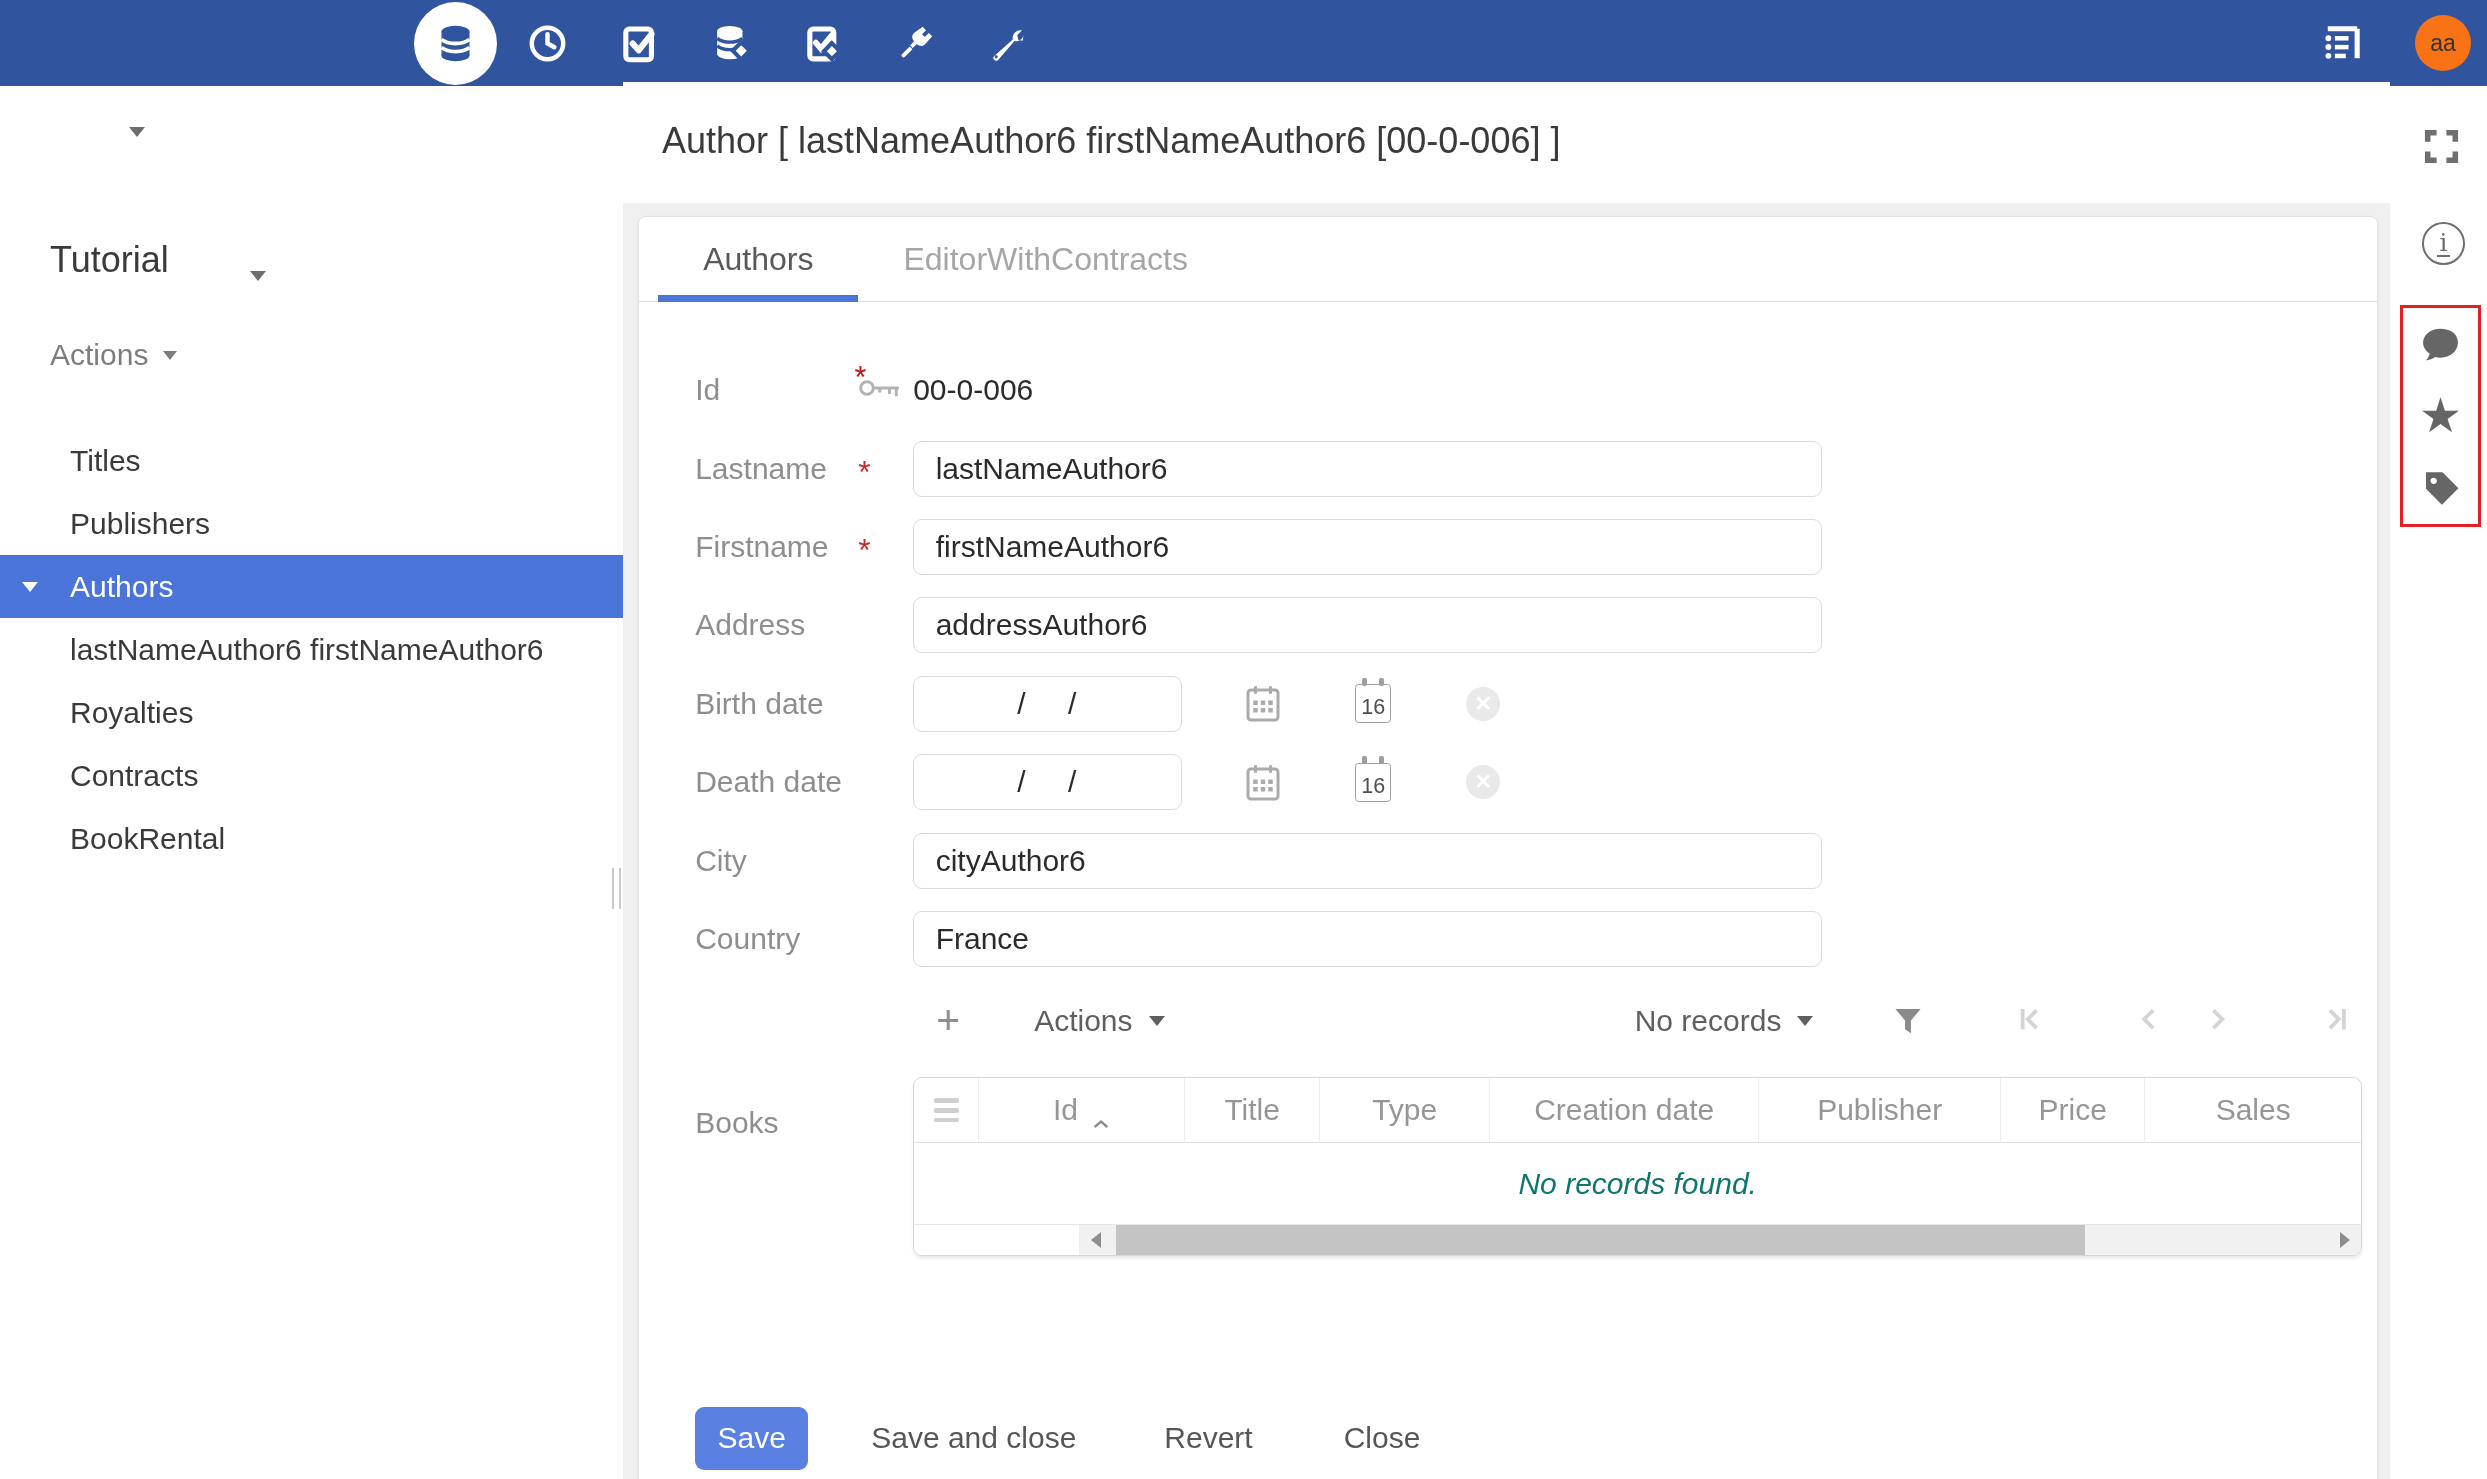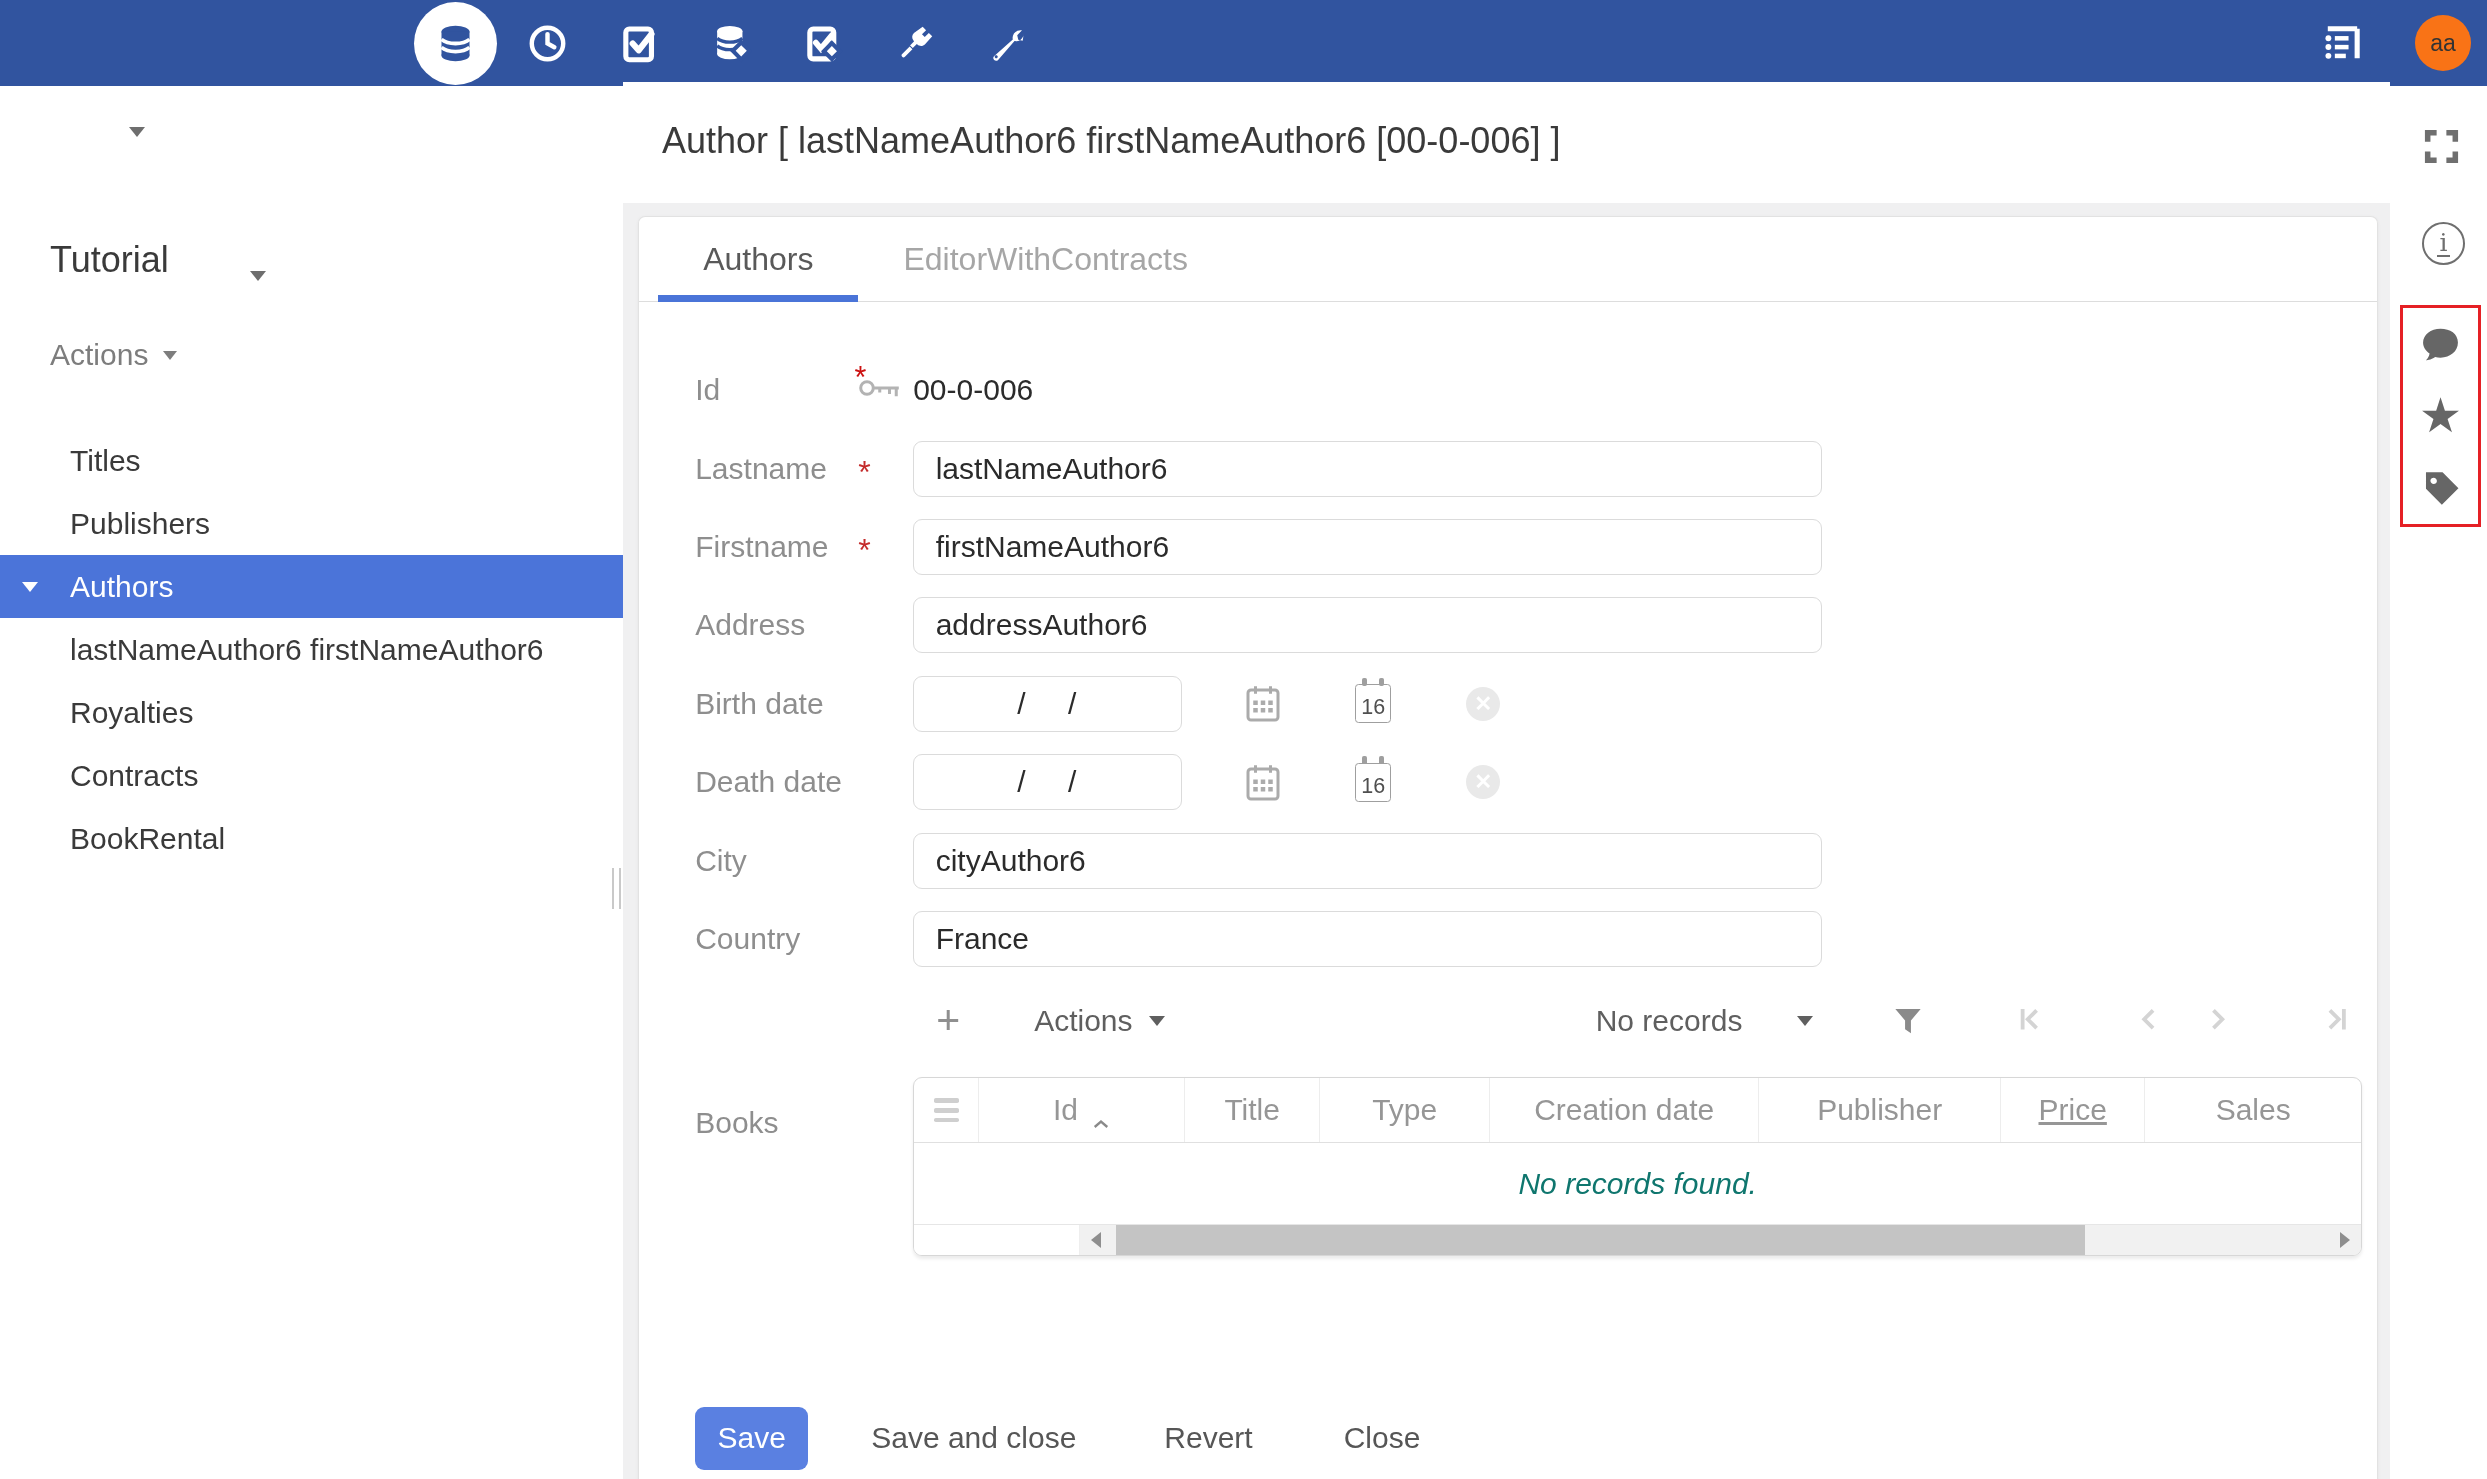--- a/index.html
+++ b/index.html
@@ -86,34 +86,34 @@
     top:-7.2px; width:4.5px; height:8px; background:#9f9f9f; border-radius:1.8px; }
   .cal16::before { left:6.3px; } .cal16::after { right:6.3px; }
   .clear-btn { width:34px; height:34px; border-radius:50%; background:#E9E9E9; margin-left:75px;
     display:flex; align-items:center; justify-content:center; color:#fff; font-size:21.5px; font-weight:bold; cursor:pointer; }
   
   .books { margin-bottom:0; align-items:center; }
   .bk-toolbar { display:flex; align-items:center; width:1449px; height:63px; }
   .bk-plus { font-size:41px; color:#8f8f8f; margin-left:23px; cursor:pointer; line-height:1; }
   .bk-actions { margin-left:74px; font-size:30px; color:#5f5f5f; display:flex; align-items:center; cursor:pointer; }
   .bk-actions .caret, .bk-records .caret { border-top-color:#5f5f5f; margin-left:16px; }
-  .bk-records { margin-left:auto; font-size:30px; color:#5f5f5f; display:flex; align-items:center; cursor:pointer;gap:39px; }
+  .bk-records { margin-left:auto; font-size:30px; color:#5f5f5f; display:flex; align-items:center; cursor:pointer; }
   .bk-filter { width:32px; height:32px; color:#8a8a8a; margin-left:79px; cursor:pointer; }
   .pag { color:#D4D4D4; cursor:default; }
   .pag svg { width:30.5px; height:30.5px; }
   .pag.first { margin-left:91px; } .pag.prev { margin-left:88px; } .pag.next { margin-left:38px; } .pag.last { margin-left:88px; margin-right:10.8px; }
   
   .btable { width:1449px; border:0.9px solid #D7D7D7; border-radius:9px; margin-top:25px;
     overflow:hidden; box-shadow:0 2.7px 3.6px rgba(0,0,0,0.08); }
   .thead { display:flex; height:65px; align-items:center; border-bottom:0.9px solid #E0E0E0; }
   .th { font-size:30px; color:#969696; display:flex; align-items:center; justify-content:center;
     height:100%; border-right:0.9px solid #EDEDED; cursor:pointer; }
   .th:last-child { border-right:none; }
   .th.sel { width:65px; } .th.c-id { width:206px; } .th.c-title { width:135px; } .th.c-type { width:170px; }
-  .th.c-cdate { width:269px; } .th.c-pub { width:242px; } .th.c-price { width:144px;text-decoration:underline; } .th.c-sales { flex:1; }
+  .th.c-cdate { width:269px; } .th.c-pub { width:242px; } .th.c-price { width:144px; } .th.c-sales { flex:1; }
   .drag-icon { display:flex; flex-direction:column; gap:5.4px; }
   .drag-icon i { display:block; width:25px; height:4.5px; background:#CFCFCF; border-radius:1.8px; }
   .sort-asc { width:18px; height:12.6px; margin-left:14.4px; color:#8a8a8a; }
   .tbody-empty { height:81px; display:flex; align-items:center; justify-content:center;
     font-size:30px; font-style:italic; color:#0f766e; }
   .hscroll { display:flex; height:30.5px; border-top:0.9px solid #E6E6E6; }
   .hs-white { width:166px; background:#fff; border-right:0.9px solid #EEE; }
   .hs-track { flex:1; background:#F1F1F1; position:relative; }
   .hs-thumb { position:absolute; left:36px; width:969px; top:0; bottom:0; background:#C4C4C4; cursor:pointer; }
   .hs-arrow { position:absolute; top:0; bottom:0; width:32px; display:flex; align-items:center; justify-content:center; cursor:pointer; }

